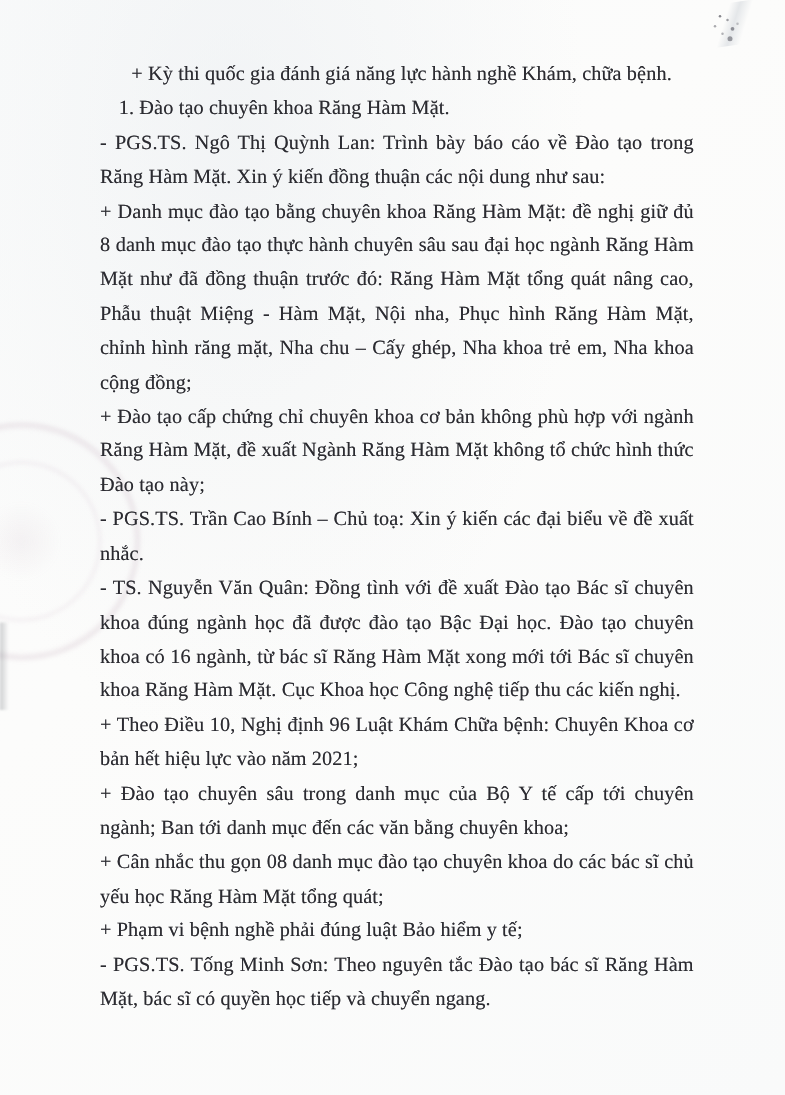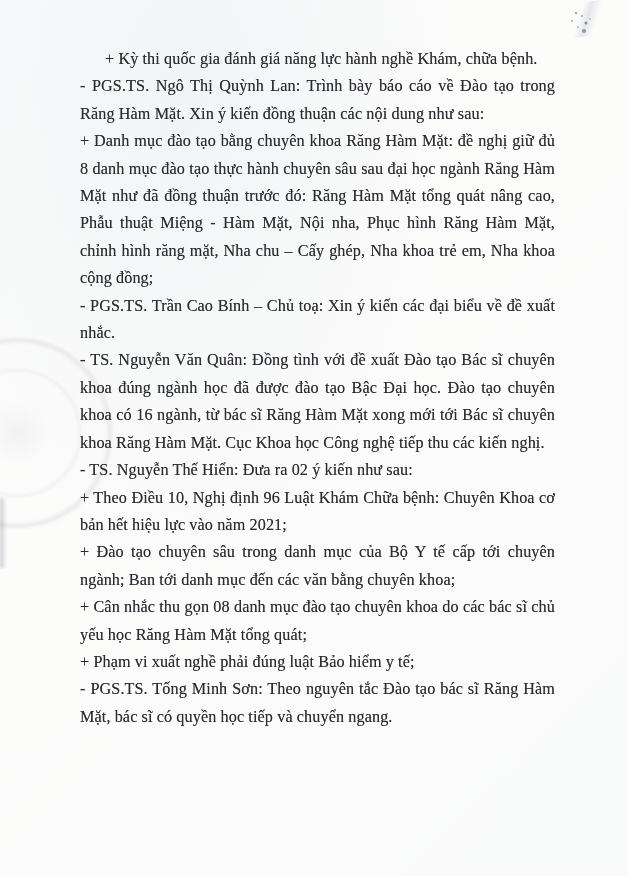--- a/index.html
+++ b/index.html
@@ -113,26 +113,27 @@
 
 <div class="scan-page">
 
   <div class="scan-streak"></div>
   <div class="scan-noise"></div>
   <div class="stamp-bleed"></div>
   <div class="edge-shadow"></div>
 
   <div class="doc-body">
     <p class="p-indent-lg">+ Kỳ thi quốc gia đánh giá năng lực hành nghề Khám, chữa bệnh.</p>
+    <p class="p-indent-md">1.  Đào tạo chuyên khoa Răng Hàm Mặt.</p>
     <p>- PGS.TS. Ngô Thị Quỳnh Lan: Trình bày báo cáo về Đào tạo trong Răng Hàm Mặt. Xin ý kiến đồng thuận các nội dung như sau:</p>
     <p>+ Danh mục đào tạo bằng chuyên khoa Răng Hàm Mặt: đề nghị giữ đủ 8 danh mục đào tạo thực hành chuyên sâu sau đại học ngành Răng Hàm Mặt như đã đồng thuận trước đó: Răng Hàm Mặt tổng quát nâng cao, Phẫu thuật Miệng - Hàm Mặt, Nội nha, Phục hình Răng Hàm Mặt, chỉnh hình răng mặt, Nha chu – Cấy ghép, Nha khoa trẻ em, Nha khoa cộng đồng;</p>
+    <p>+ Đào tạo cấp chứng chỉ chuyên khoa cơ bản không phù hợp với ngành Răng Hàm Mặt, đề xuất Ngành Răng Hàm Mặt không tổ chức hình thức Đào tạo này;</p>
     <p>- PGS.TS. Trần Cao Bính – Chủ toạ: Xin ý kiến các đại biểu về đề xuất nhắc.</p>
     <p>- TS. Nguyễn Văn Quân: Đồng tình với đề xuất Đào tạo Bác sĩ chuyên khoa đúng ngành học đã được đào tạo Bậc Đại học. Đào tạo chuyên khoa có 16 ngành, từ bác sĩ Răng Hàm Mặt xong mới tới Bác sĩ chuyên khoa Răng Hàm Mặt. Cục Khoa học Công nghệ tiếp thu các kiến nghị.</p>
-    <p>- TS. Nguyễn Thế Hiển: Đưa ra 02 ý kiến như sau:</p>
     <p>+ Theo Điều 10, Nghị định 96 Luật Khám Chữa bệnh: Chuyên Khoa cơ bản hết hiệu lực vào năm 2021;</p>
     <p>+ Đào tạo chuyên sâu trong danh mục của Bộ Y tế cấp tới chuyên ngành; Ban tới danh mục đến các văn bằng chuyên khoa;</p>
     <p>+ Cân nhắc thu gọn 08 danh mục đào tạo chuyên khoa do các bác sĩ chủ yếu học Răng Hàm Mặt tổng quát;</p>
-    <p>+ Phạm vi xuất nghề phải đúng luật Bảo hiểm y tế;</p>
+    <p>+ Phạm vi bệnh nghề phải đúng luật Bảo hiểm y tế;</p>
     <p>- PGS.TS. Tống Minh Sơn: Theo nguyên tắc Đào tạo bác sĩ Răng Hàm Mặt, bác sĩ có quyền học tiếp và chuyển ngang.</p>
 
   </div>
 
 </div>
 
 </body></html>

